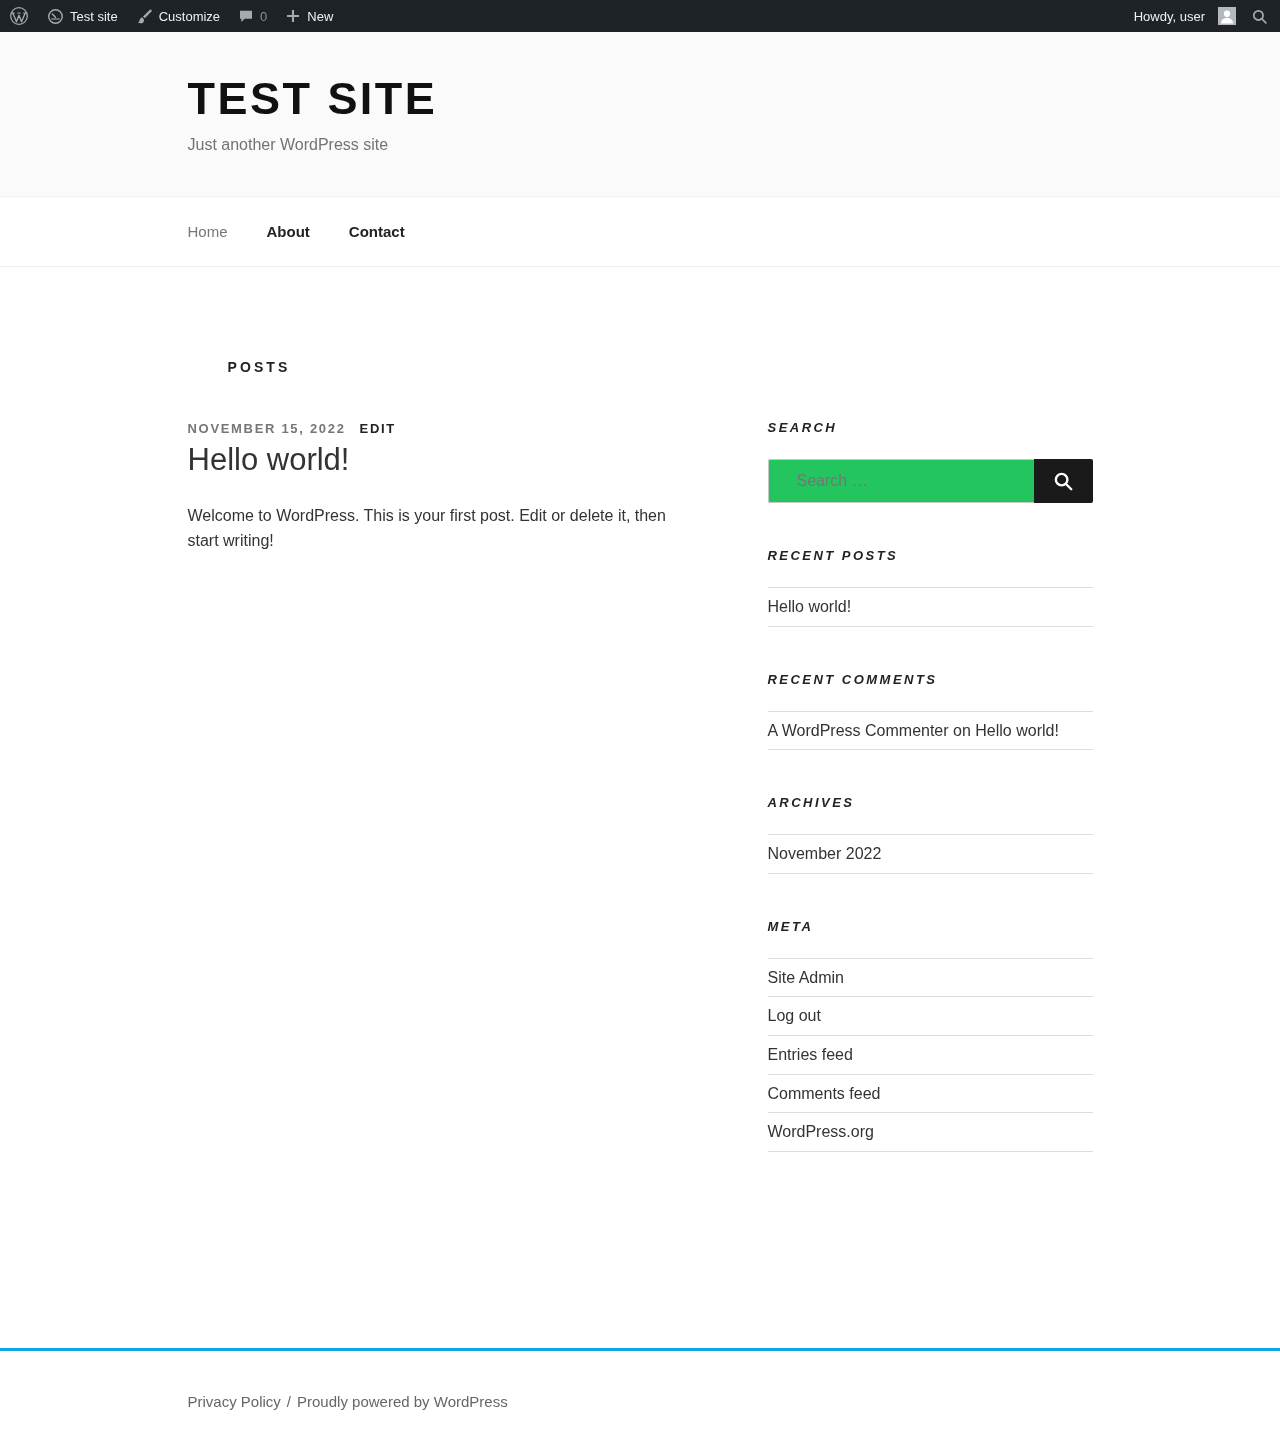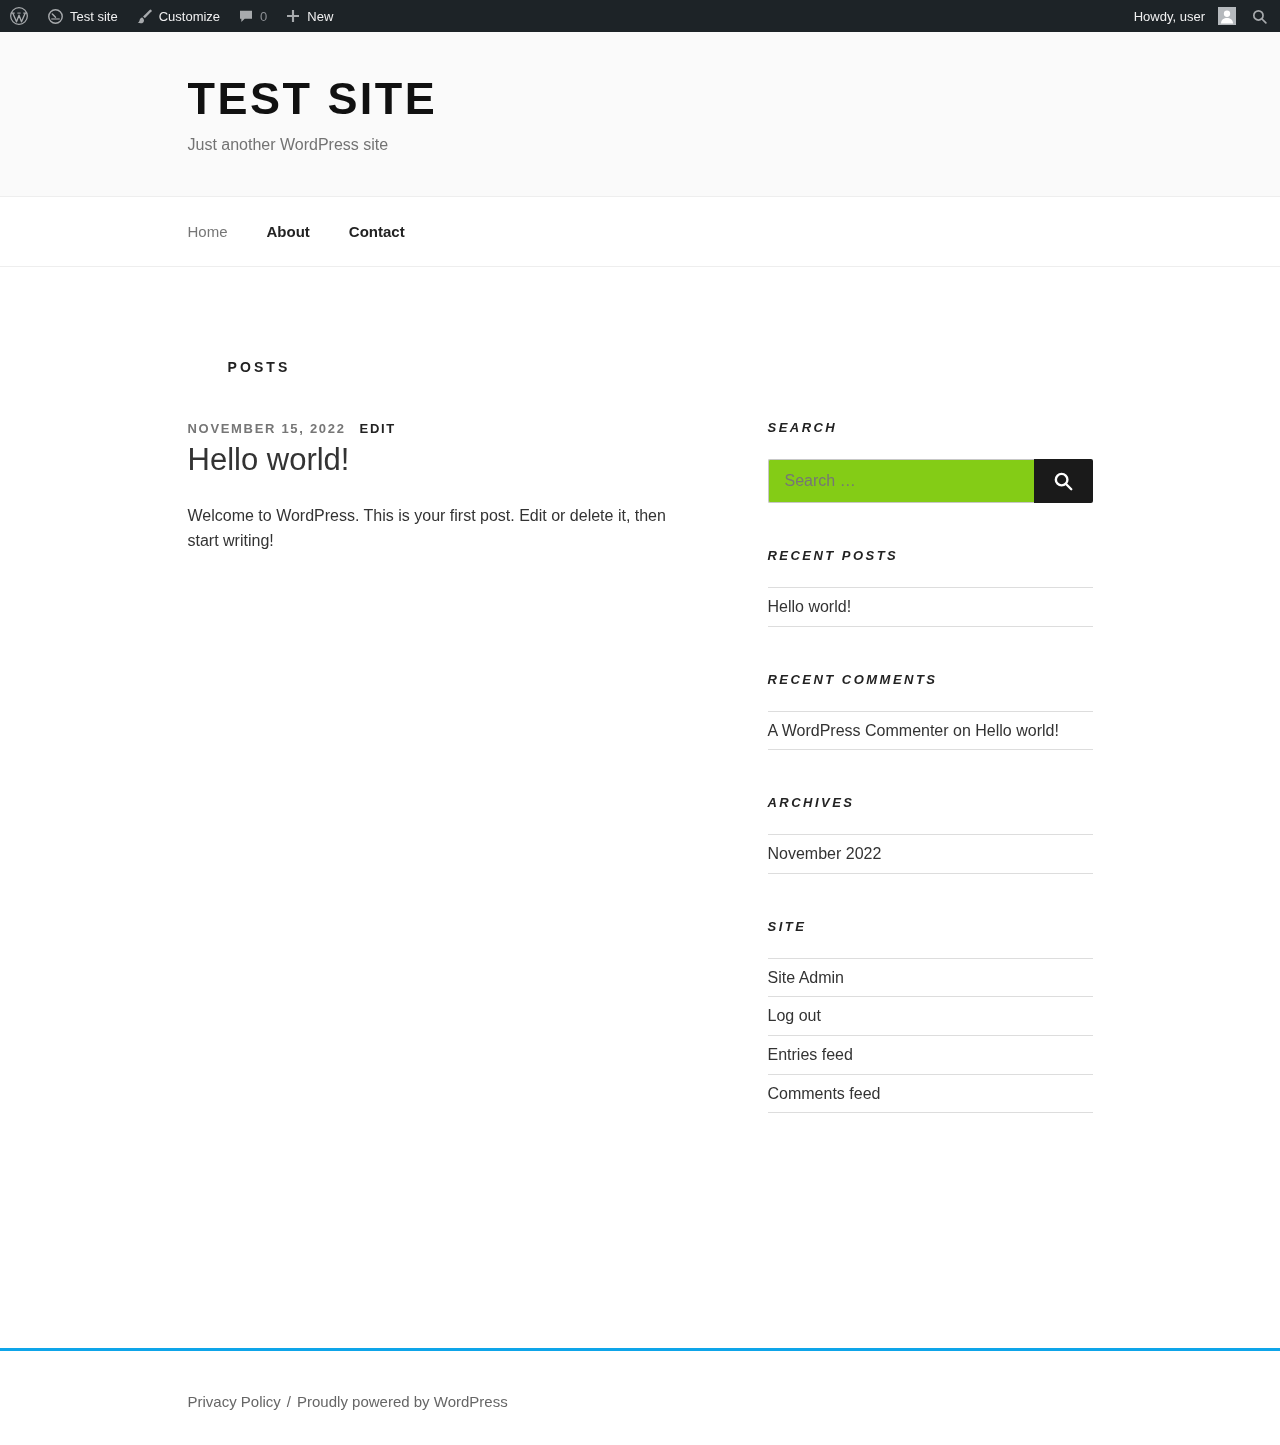--- a/index.html
+++ b/index.html
@@ -60,22 +60,22 @@
   .widget ul { list-style:none; }
   .widget li {
     border-top:1px solid #dddddd; padding:10px 0; font-size:16px; color:#333; line-height:1.1;
   }
   .widget ul { border-bottom:1px solid #dddddd; }
   .widget li .w-link { color:#333; text-decoration:none; cursor:pointer; }
 
   .search-form { display:flex; }
   .search-input {
     flex:1; height:44px; border:1px solid #c7c7c7; border-right:none;
-    border-radius:2px 0 0 2px; padding:0 16px; font-size:16px; color:#333;
-    font-family:"Liberation Sans", sans-serif; outline:none; background:#84cc16;
+    border-radius:2px 0 0 2px; padding:0 28px; font-size:16px; color:#333;
+    font-family:"Liberation Sans", sans-serif; outline:none; background:#22c55e;
   }
   .search-input::placeholder { color:#767676; opacity:1; }
   .search-submit {
     width:59px; height:44px; background:#1a1a1a; border:none; border-radius:0 2px 2px 0;
     display:flex; align-items:center; justify-content:center; cursor:pointer; color:#fff;
   }
 
   
   .site-footer { border-top:3px solid #0ea5e9; height:97px; }
   .site-footer .wrap { padding-top:42px; font-size:15px; color:#666; }
@@ -227,33 +227,36 @@
         <h2 class="widget-title">ARCHIVES</h2>
         <ul>
           <li>
             <a class="w-link">November 2022</a>
           </li>
         </ul>
       </section>
 
 
       <section class="widget">
-        <h2 class="widget-title">SITE</h2>
+        <h2 class="widget-title">META</h2>
         <ul>
           <li>
             <a class="w-link">Site Admin</a>
           </li>
           <li>
             <a class="w-link">Log out</a>
           </li>
           <li>
             <a class="w-link">Entries feed</a>
           </li>
           <li>
             <a class="w-link">Comments feed</a>
+          </li>
+          <li>
+            <a class="w-link">WordPress.org</a>
           </li>
         </ul>
       </section>
 
     </aside>
   </div>
 </div>
 
 <footer class="site-footer">
   <div class="wrap">

